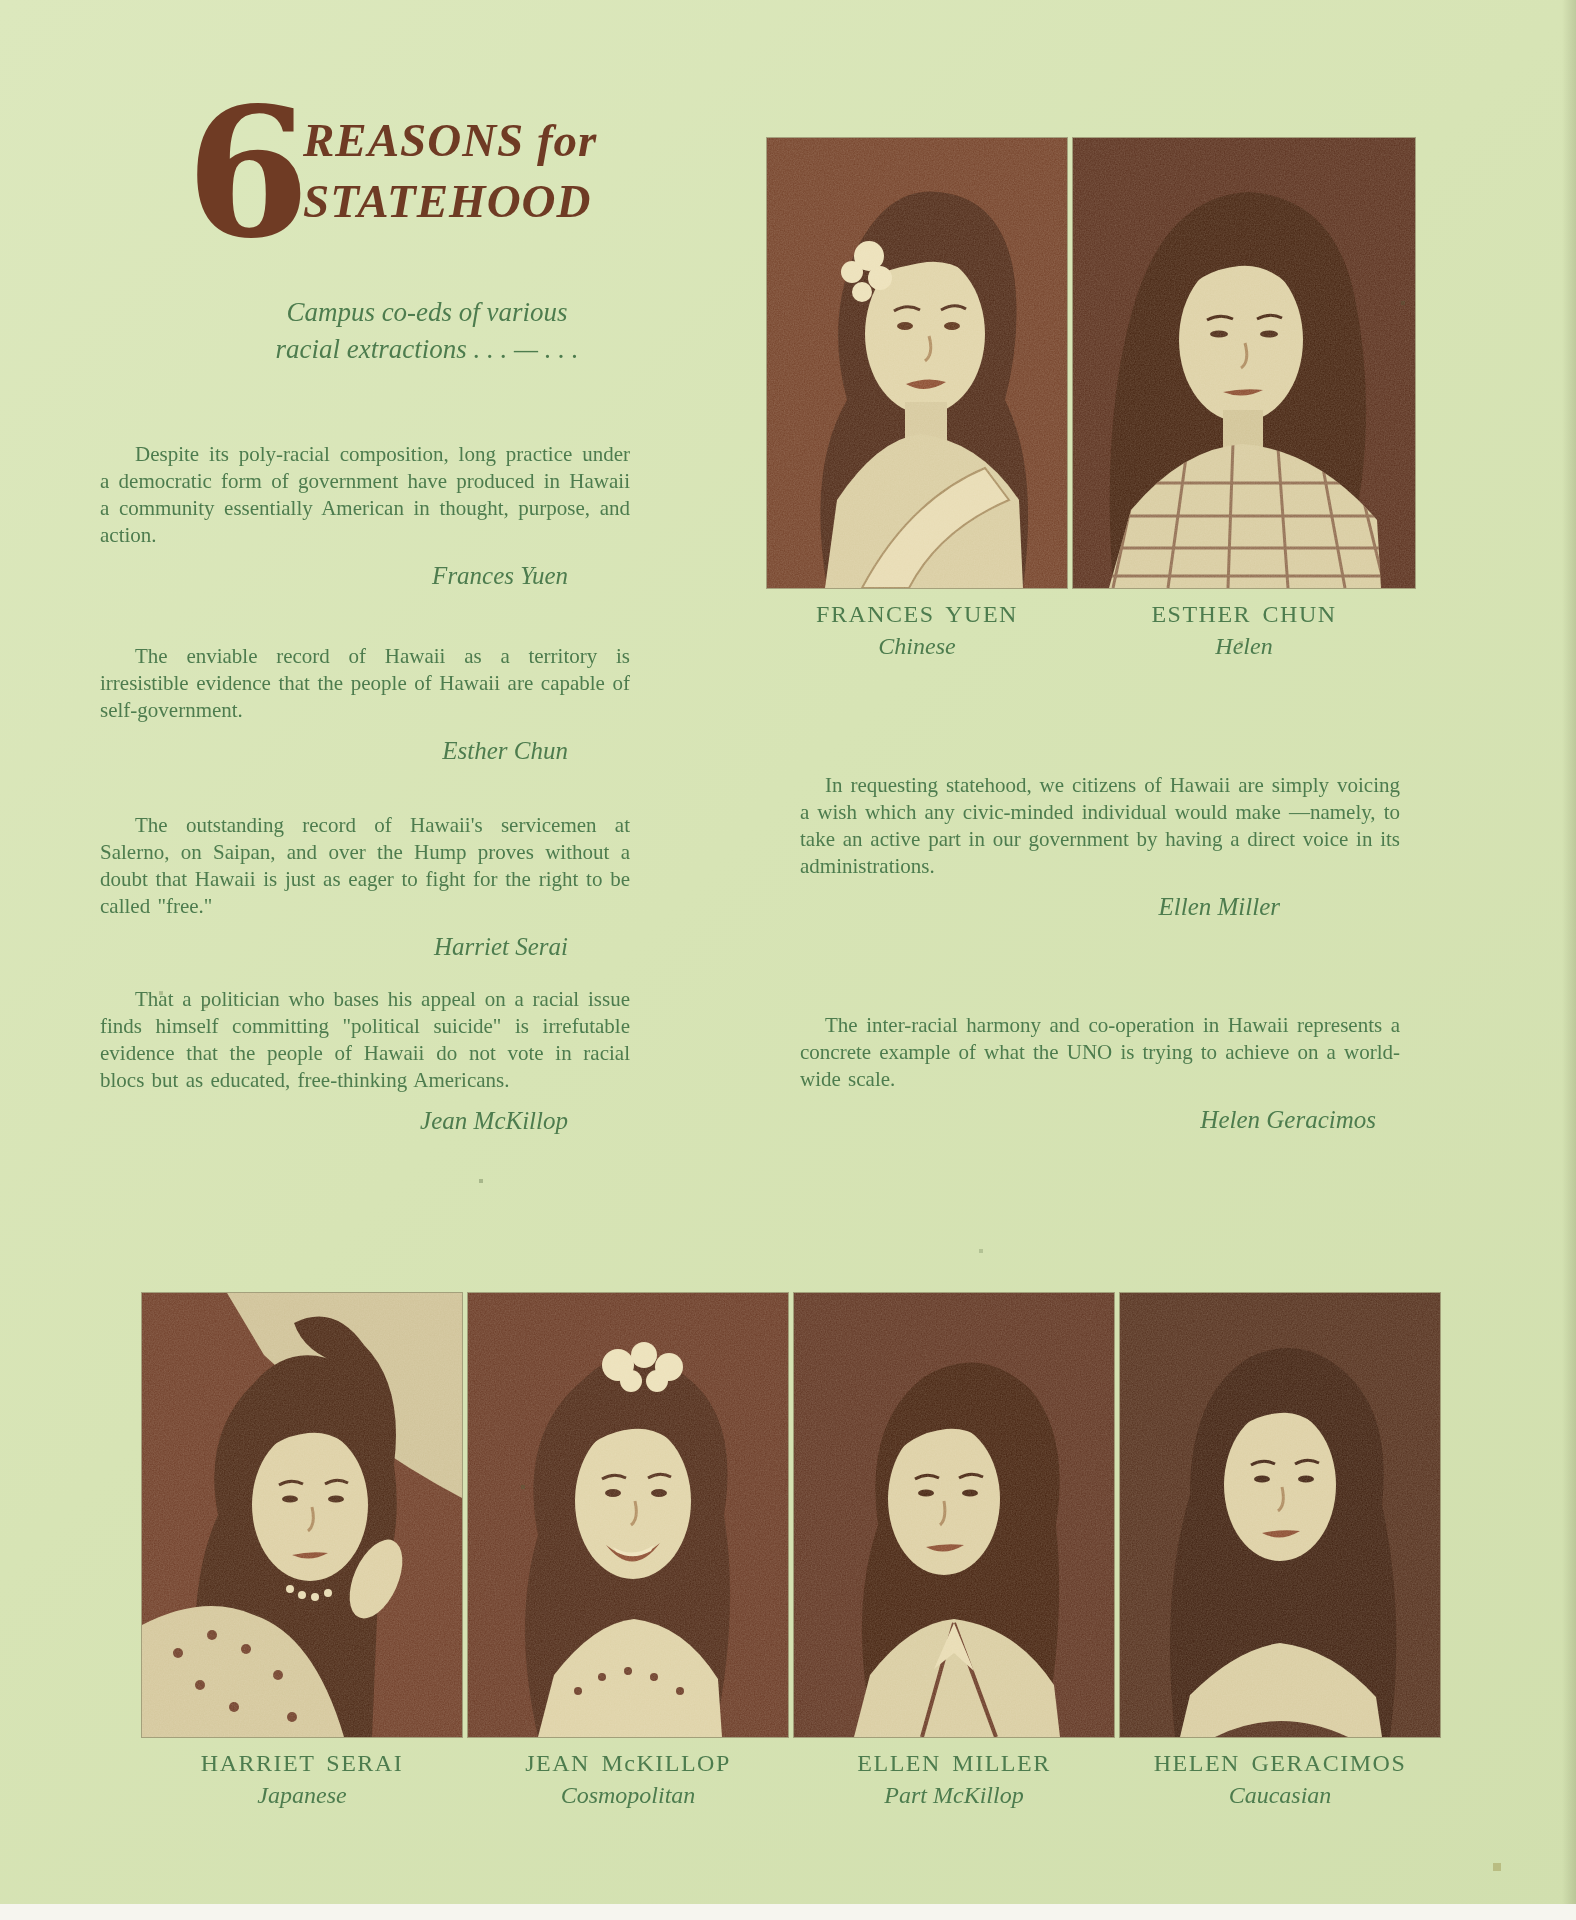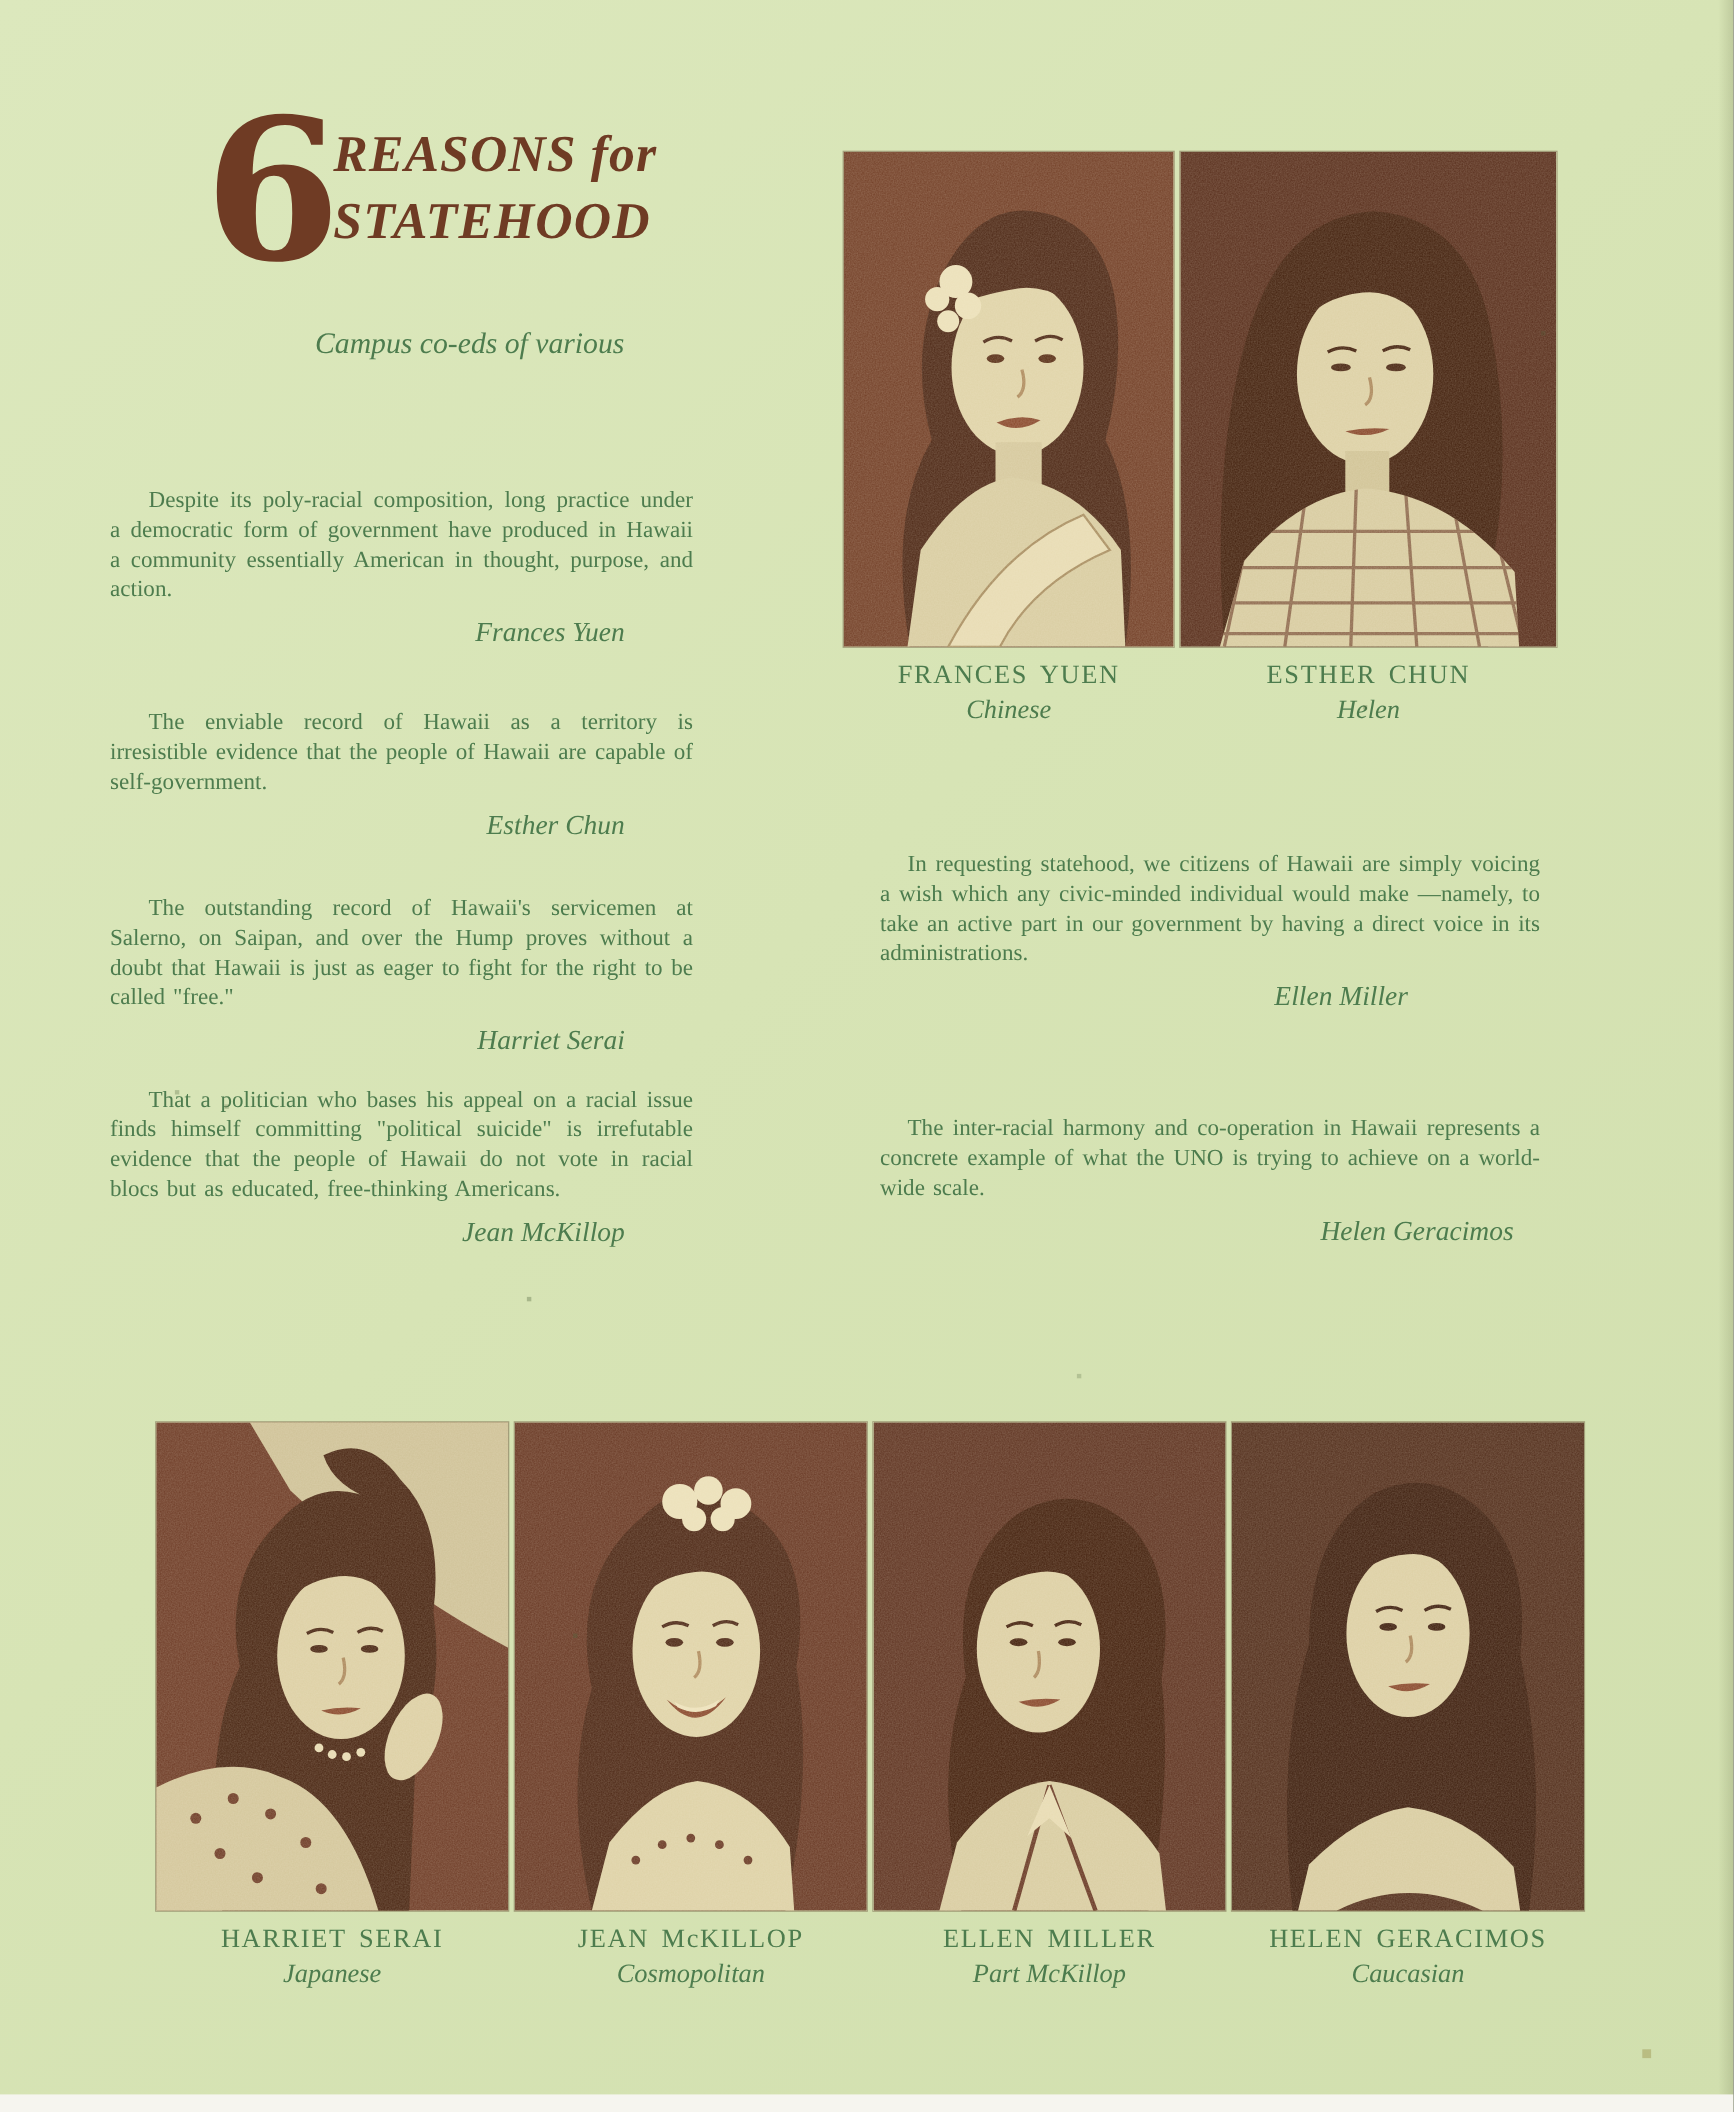--- a/index.html
+++ b/index.html
@@ -77,20 +77,21 @@
     </defs>
   </svg>
 
   <div class="big-six">6</div>
   <div class="title-lines">
     <div>REASONS for</div>
     <div>STATEHOOD</div>
   </div>
   <div class="subtitle">
     <div>Campus co-eds of various</div>
+    <div>racial extractions . . . — . . .</div>
   </div>
 
   <div class="quote q1">
     <p>Despite its poly-racial composition, long practice under a democratic form of government have produced in Hawaii a community essentially American in thought, purpose, and action.</p>
     <div class="author">Frances Yuen</div>
   </div>
   <div class="quote q2">
     <p>The enviable record of Hawaii as a territory is irresistible evidence that the people of Hawaii are capable of self-government.</p>
     <div class="author">Esther Chun</div>
   </div>

